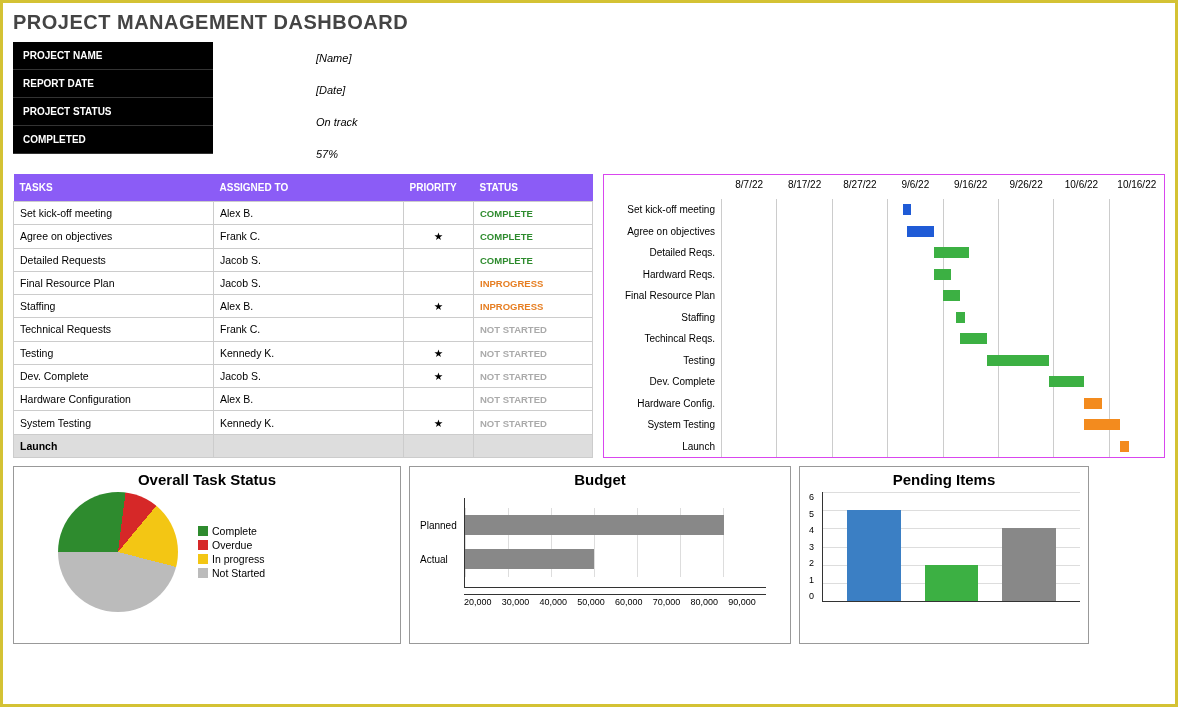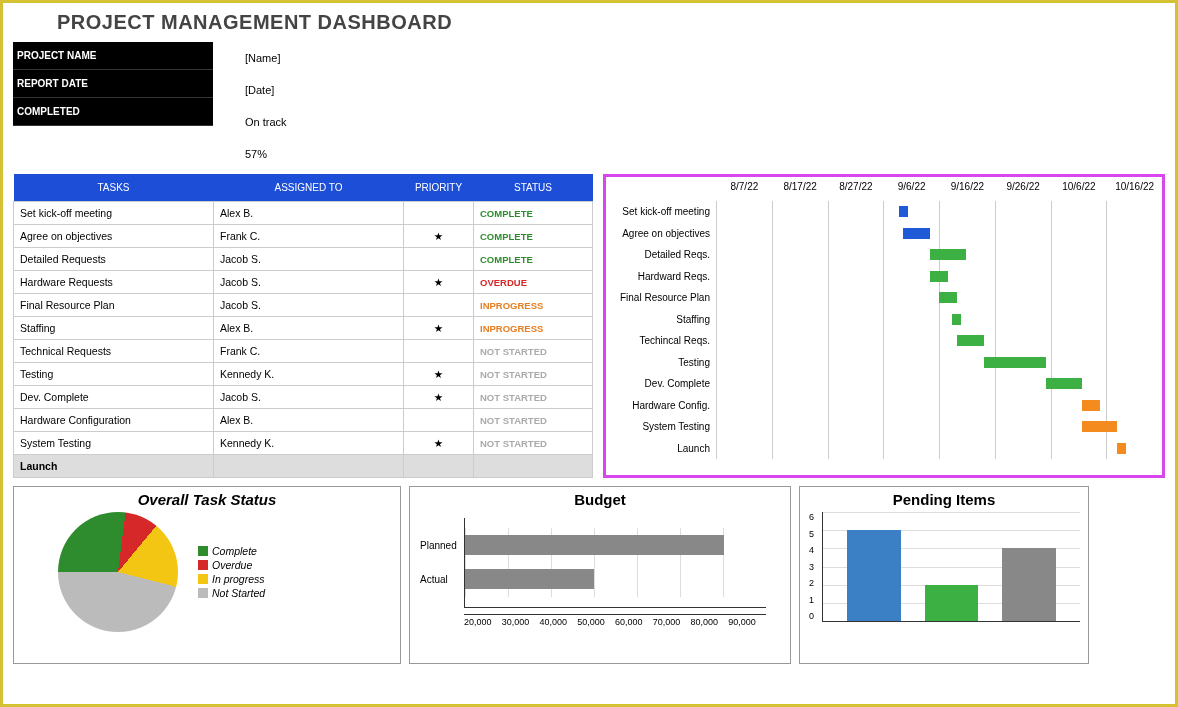--- a/index.html
+++ b/index.html
@@ -1,52 +1,52 @@
 <!DOCTYPE html>
 <html><head>
 <meta charset="utf-8">
 <style>
   * { box-sizing: border-box; margin: 0; padding: 0; }
   body { font-family: 'Century Gothic', Arial, sans-serif; background: #fff; border: 3px solid #d4c234; width: 1178px; height: 707px; position: relative; padding: 8px 10px; font-size: 11px; }
-  .title { font-size: 20px; font-weight: bold; color: #444; letter-spacing: 0.5px; margin-bottom: 8px; margin-left: 44px; }
+  .title { font-size: 20px; font-weight: bold; color: #444; letter-spacing: 0.5px; margin-bottom: 8px; }
   .info-section { display: flex; }
   .info-labels { width: 200px; }
-  .info-labels div { background: #000; color: #fff; font-weight: bold; padding: 8px 4px; font-size: 10px; border-bottom: 1px solid #333; }
-  .info-values { padding-left: 32px; }
+  .info-labels div { background: #000; color: #fff; font-weight: bold; padding: 8px 10px; font-size: 10px; border-bottom: 1px solid #333; }
+  .info-values { padding-left: 103px; font-style: italic; }
   .info-values div { height: 32px; display: flex; align-items: center; font-size: 11px; }
   .main-row { display: flex; gap: 10px; margin-top: 4px; }
   .tasks-table { border-collapse: collapse; width: 580px; }
-  .tasks-table th { background: #1d4ed8; color: #fff; text-align: center; padding: 8px 6px; font-size: 10px; font-weight: normal; }
+  .tasks-table th { background: #8b5cf6; color: #fff; text-align: left; padding: 8px 6px; font-size: 10px; font-weight: bold; }
   .tasks-table td { border: 1px solid #ccc; padding: 4px 6px; font-size: 10.5px; height: 23px; }
   .tasks-table tr:last-child td { background: #ddd; font-weight: bold; }
   .status-complete { color: #2e8b2e; font-weight: bold; font-size: 9.5px; }
   .status-overdue { color: #d62828; font-weight: bold; font-size: 9.5px; }
   .status-inprogress { color: #e67e22; font-weight: bold; font-size: 9.5px; }
   .status-notstarted { color: #aaa; font-weight: bold; font-size: 9.5px; }
   .priority-star { text-align: center; }
-  .gantt-panel { flex: 1; border: 3px solid #d946ef; position: relative; }
+  .gantt-panel { flex: 1; border: 1px solid #d946ef; position: relative; padding-left: 7px; }
   .gantt-header { display: flex; height: 24px; }
   .gantt-header-spacer { width: 110px; }
   .gantt-dates { flex: 1; display: flex; position: relative; font-size: 10px; }
   .gantt-dates span { flex: 1; text-align: center; padding-top: 4px; border-left: 1px solid transparent; }
   .gantt-body { display: flex; }
   .gantt-labels { width: 110px; }
   .gantt-labels div { height: 21.5px; text-align: right; padding-right: 6px; font-size: 10px; display: flex; align-items: center; justify-content: flex-end; }
   .gantt-chart { flex: 1; position: relative; }
   .gantt-row { height: 21.5px; position: relative; }
   .gantt-bar { position: absolute; height: 11px; top: 5px; }
   .bar-blue { background: #1f5bd6; }
   .bar-green { background: #3cb043; }
   .bar-orange { background: #f38b1e; }
   .gantt-grid { position: absolute; inset: 0; display: flex; }
   .gantt-grid div { flex: 1; border-left: 1px solid #ccc; }
   .bottom-row { display: flex; gap: 8px; margin-top: 8px; }
   .panel { border: 1px solid #999; padding: 4px; height: 178px; position: relative; }
   .panel-title { font-weight: bold; font-size: 15px; text-align: center; margin-bottom: 4px; }
-  .pie-panel { width: 388px; font-style: italic; }
+  .pie-panel { width: 388px; }
   .budget-panel { width: 382px; }
   .pending-panel { width: 290px; }
   .pie-wrap { display: flex; align-items: center; gap: 20px; padding-left: 40px; }
   .pie { width: 120px; height: 120px; border-radius: 50%; position: relative; }
   .legend { font-size: 10.5px; }
   .legend div { display: flex; align-items: center; gap: 4px; margin: 2px 0; }
   .legend-sw { width: 10px; height: 10px; display: inline-block; }
   .budget-chart { position: relative; height: 120px; margin: 10px 20px 0 50px; }
   .budget-row { height: 34px; display: flex; align-items: center; }
   .budget-label { position: absolute; left: -45px; font-size: 10px; }
@@ -66,20 +66,21 @@
 </style>
 </head>
 <body>
 
 <div class="title">PROJECT MANAGEMENT DASHBOARD</div>
 
 <div class="info-section">
   <div class="info-labels">
     <div>PROJECT NAME</div>
     <div>REPORT DATE</div>
+    <div>PROJECT STATUS</div>
     <div>COMPLETED</div>
   </div>
   <div class="info-values">
     <div>[Name]</div>
     <div>[Date]</div>
     <div>On track</div>
     <div>57%</div>
   </div>
 </div>
 
@@ -104,26 +105,20 @@
           <td>Agree on objectives</td>
     <td>Frank C.</td>
     <td class="priority-star">★</td>
     <td><span class="status-complete">COMPLETE</span></td>
         </tr>
         <tr>
           <td>Detailed Requests</td>
     <td>Jacob S.</td>
     <td class="priority-star"></td>
     <td><span class="status-complete">COMPLETE</span></td>
-        </tr>
-        <tr>
-          <td>Hardware Requests</td>
-    <td>Jacob S.</td>
-    <td class="priority-star">★</td>
-    <td><span class="status-overdue">OVERDUE</span></td>
         </tr>
         <tr>
           <td>Final Resource Plan</td>
     <td>Jacob S.</td>
     <td class="priority-star"></td>
     <td><span class="status-inprogress">INPROGRESS</span></td>
         </tr>
         <tr>
           <td>Staffing</td>
     <td>Alex B.</td>

